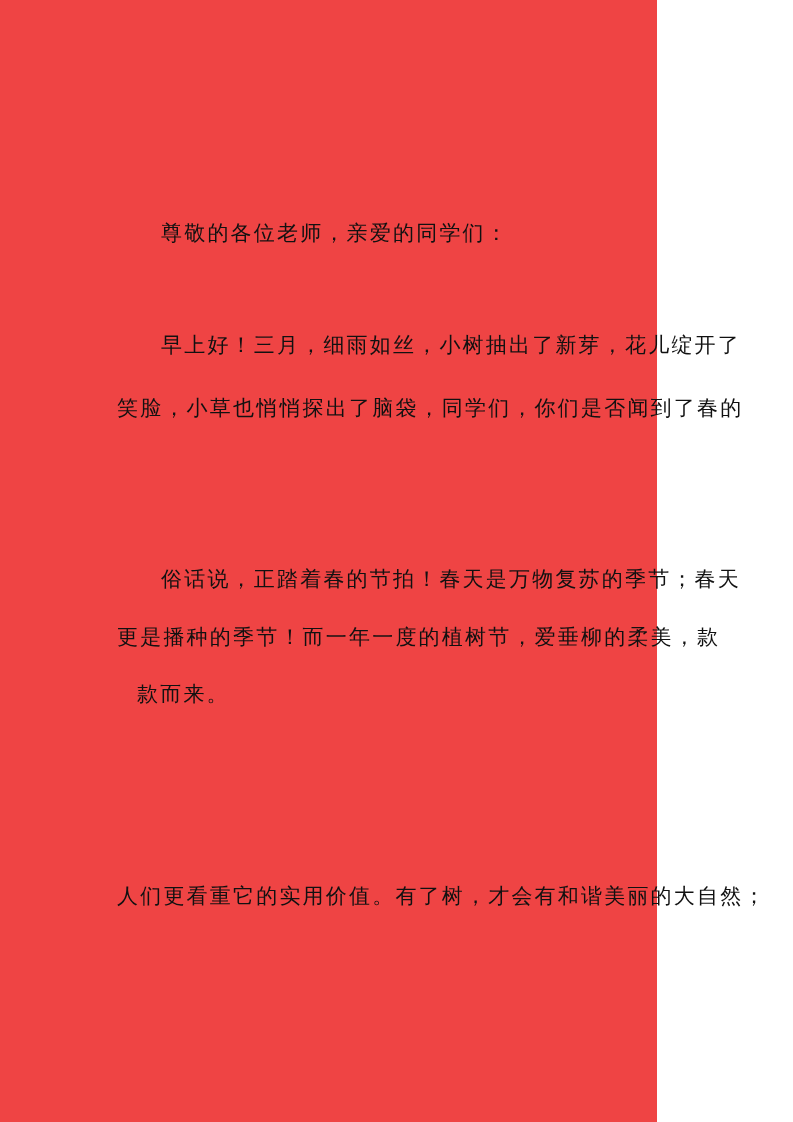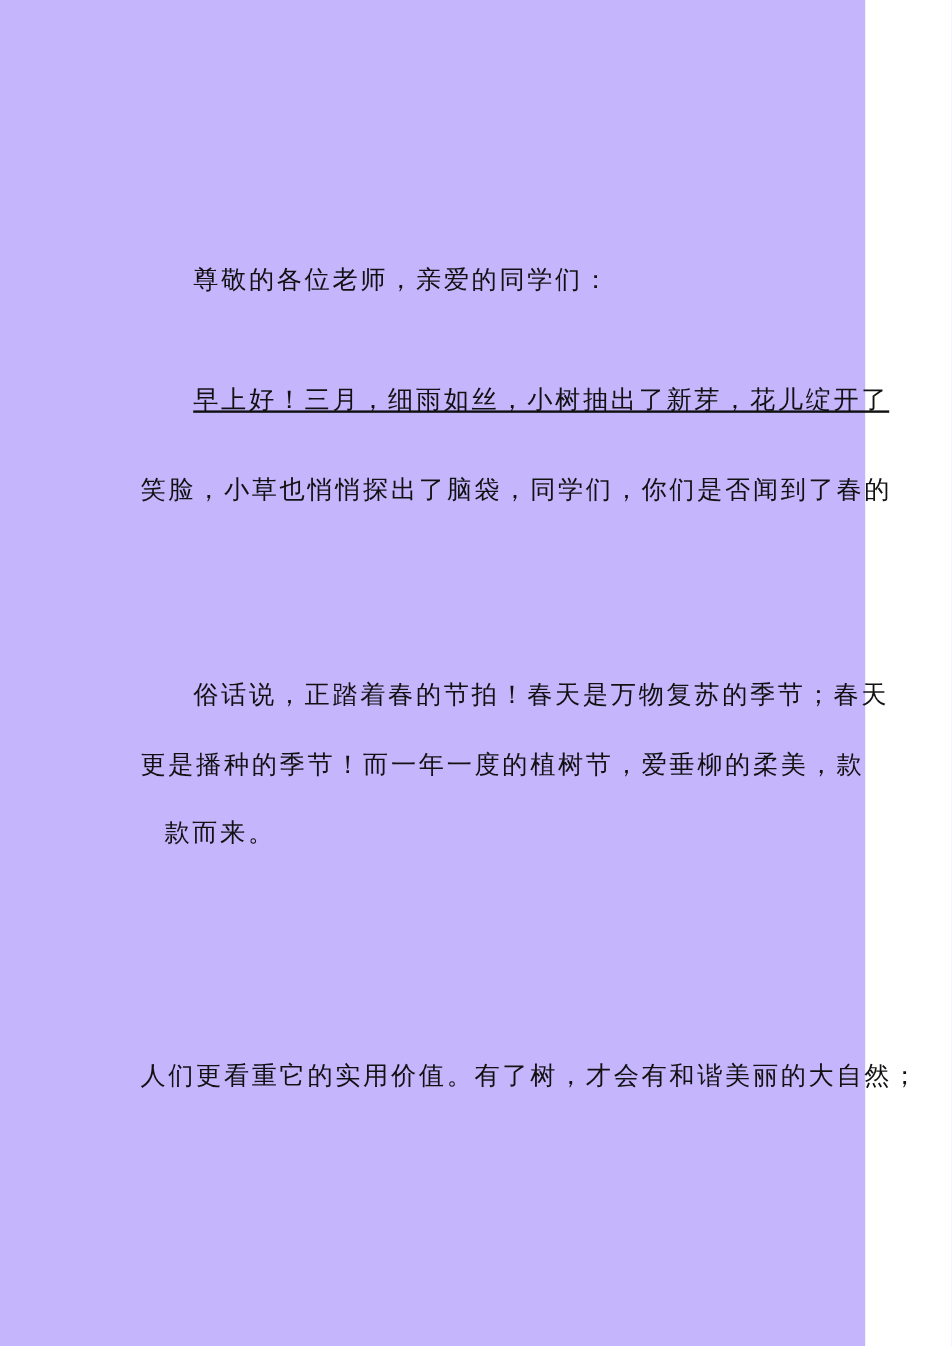--- a/index.html
+++ b/index.html
@@ -12,23 +12,23 @@
       height: 1122px;
       position: relative;
       overflow: hidden;
       font-family: "DejaVu Sans", "Liberation Sans", sans-serif;
       color: #111111;
     }
     .page {
       position: absolute;
       left: 0;
       top: 0;
-      width: 721px;
+      width: 657px;
       height: 1122px;
-      background: #c4b5fd;
+      background: #ef4444;
     }
     .line {
       position: absolute;
       left: 117px;
       width: 576px;
       height: 30px;
       line-height: 30px;
       font-size: 21px;
       letter-spacing: 2.2px;
       white-space: nowrap;
@@ -36,21 +36,21 @@
     .indent {
       left: 161px;
     }
   </style>
 </head>
 <body>
 
 <div class="page">
   <div class="line indent" style="top:218px;">尊敬的各位老师，亲爱的同学们：</div>
 
-  <div class="line indent" style="top:318px;text-decoration:underline;">早上好！三月，细雨如丝，小树抽出了新芽，花儿绽开了</div>
+  <div class="line indent" style="top:330px;">早上好！三月，细雨如丝，小树抽出了新芽，花儿绽开了</div>
   <div class="line" style="top:393px;text-align:right;">笑脸，小草也悄悄探出了脑袋，同学们，你们是否闻到了春的</div>
 
   <div class="line indent" style="top:564px;">俗话说，正踏着春的节拍！春天是万物复苏的季节；春天</div>
   <div class="line" style="top:622px;">更是播种的季节！而一年一度的植树节，爱垂柳的柔美，款</div>
   <div class="line" style="top:679px;margin-left:20px;">款而来。</div>
 
   <div class="line" style="top:881px;">人们更看重它的实用价值。有了树，才会有和谐美丽的大自然；</div>
 </div>
 
 </body></html>

